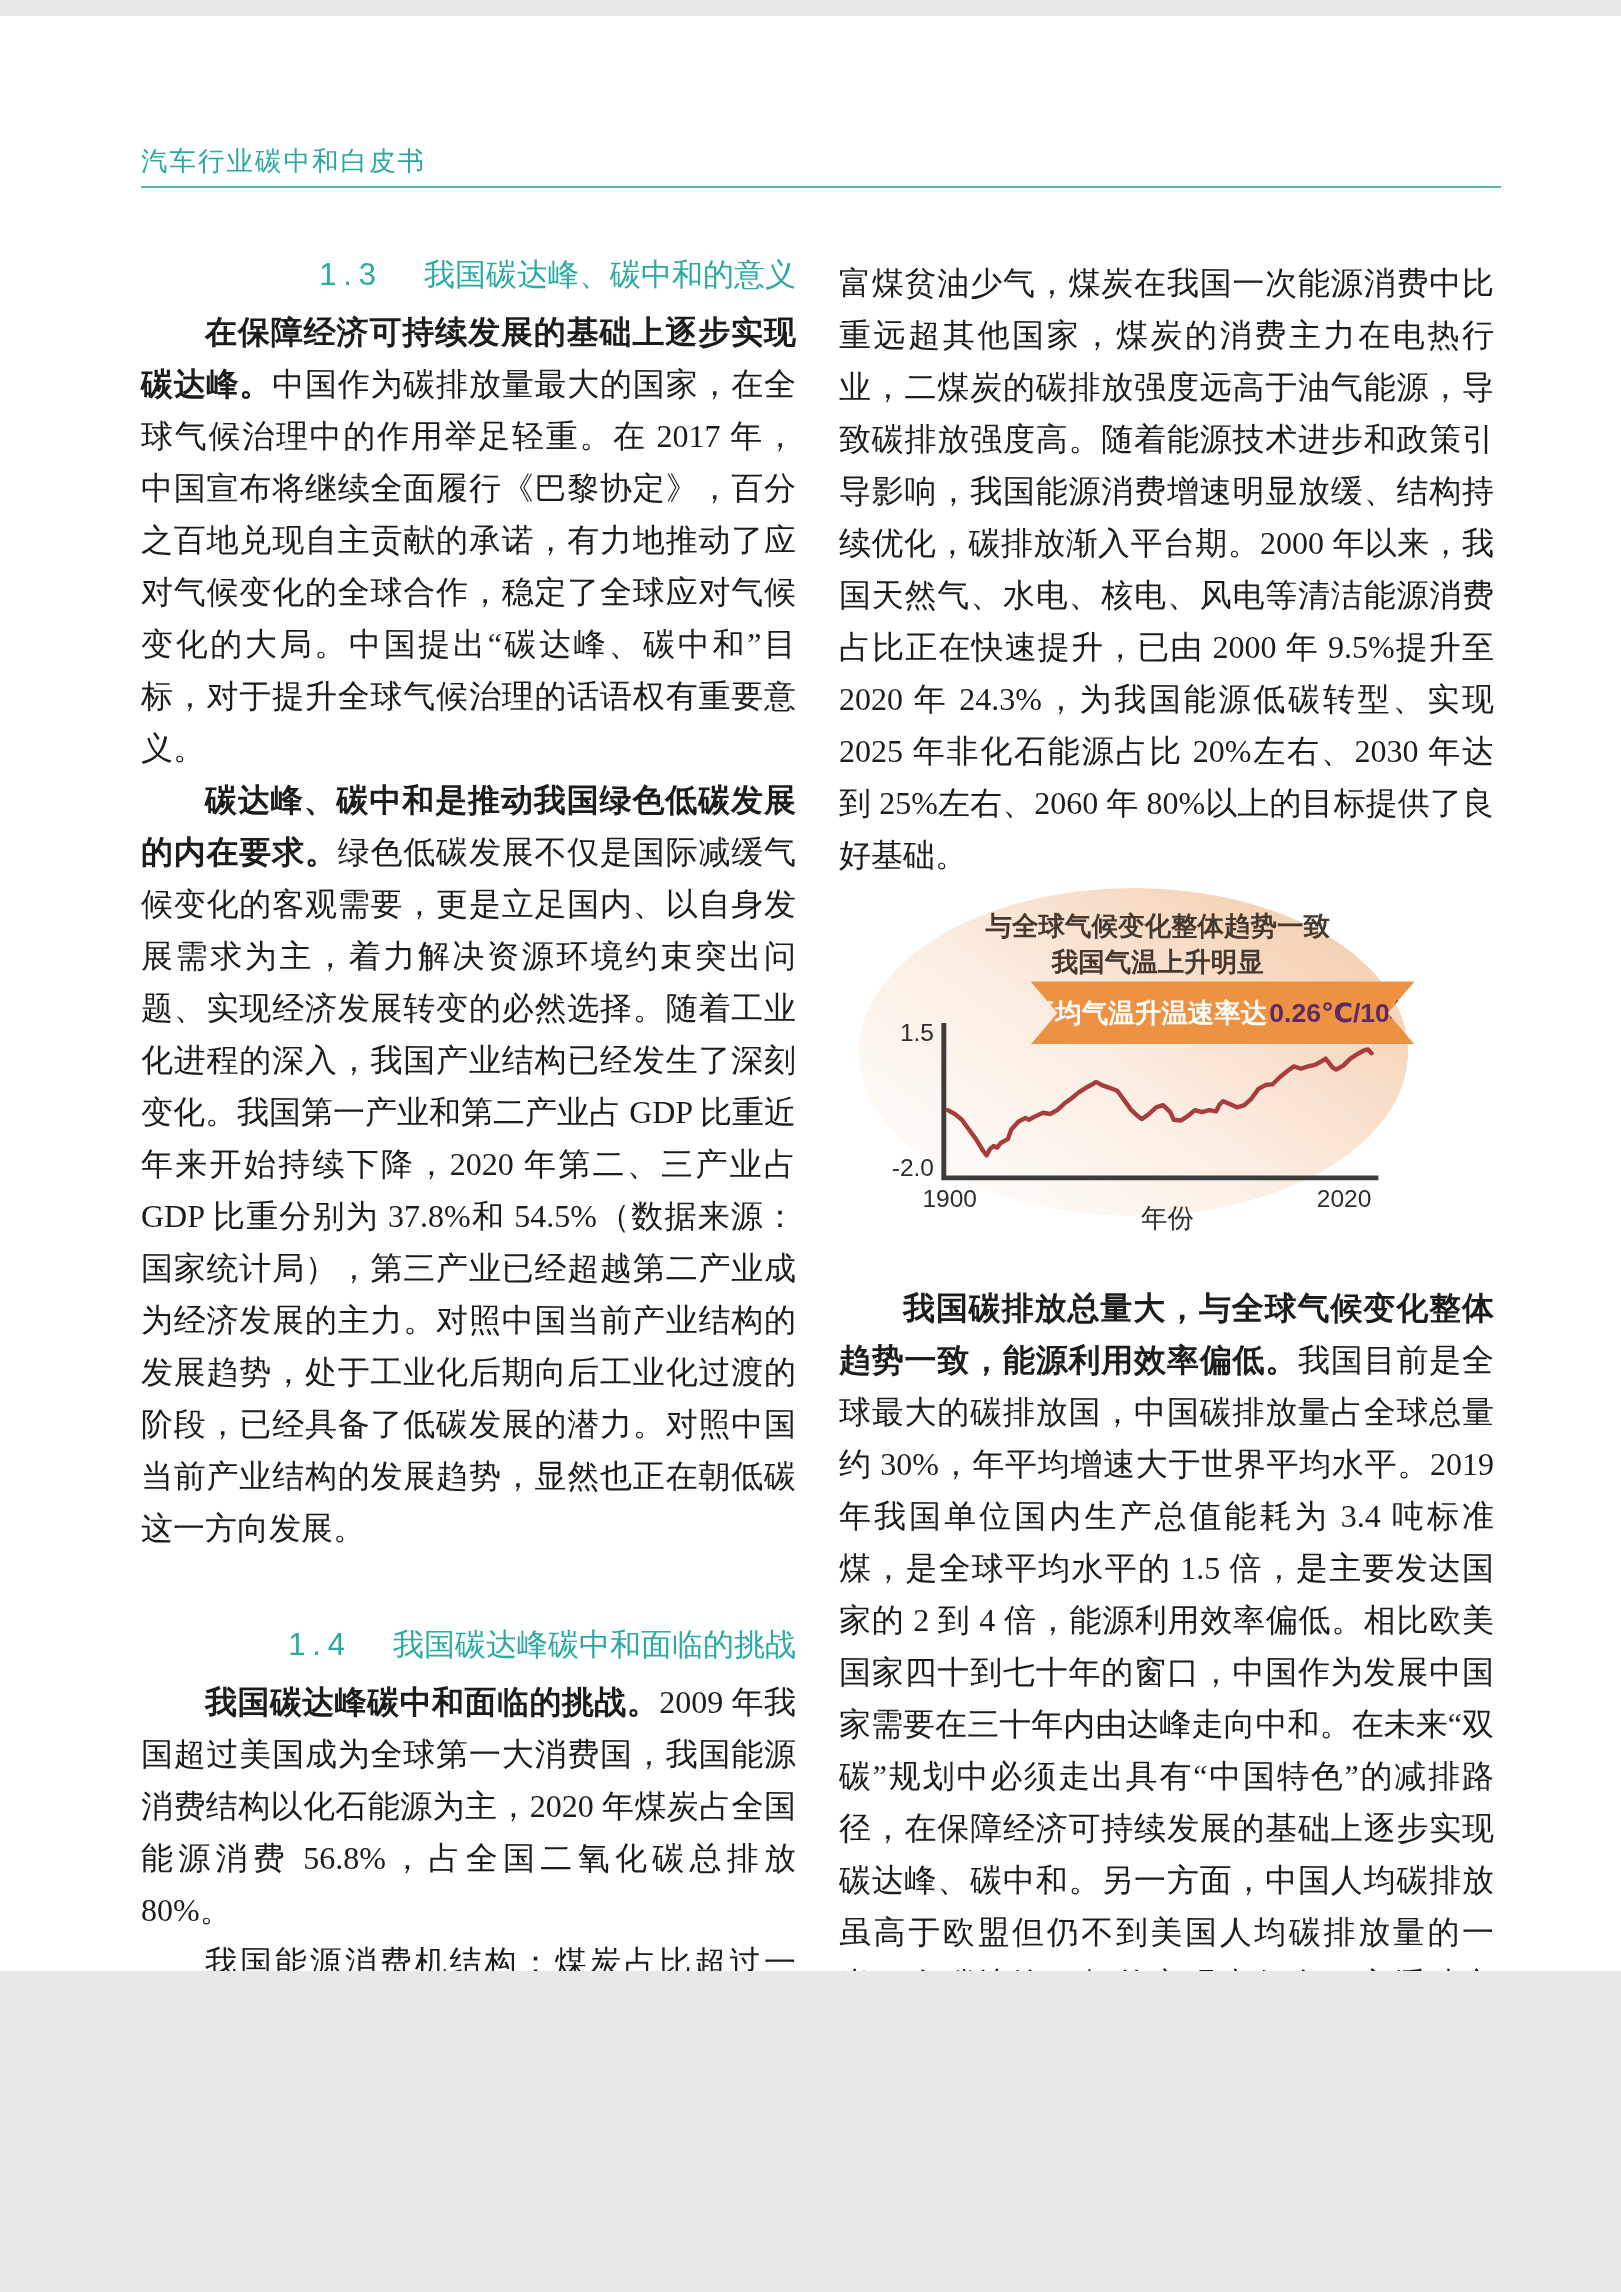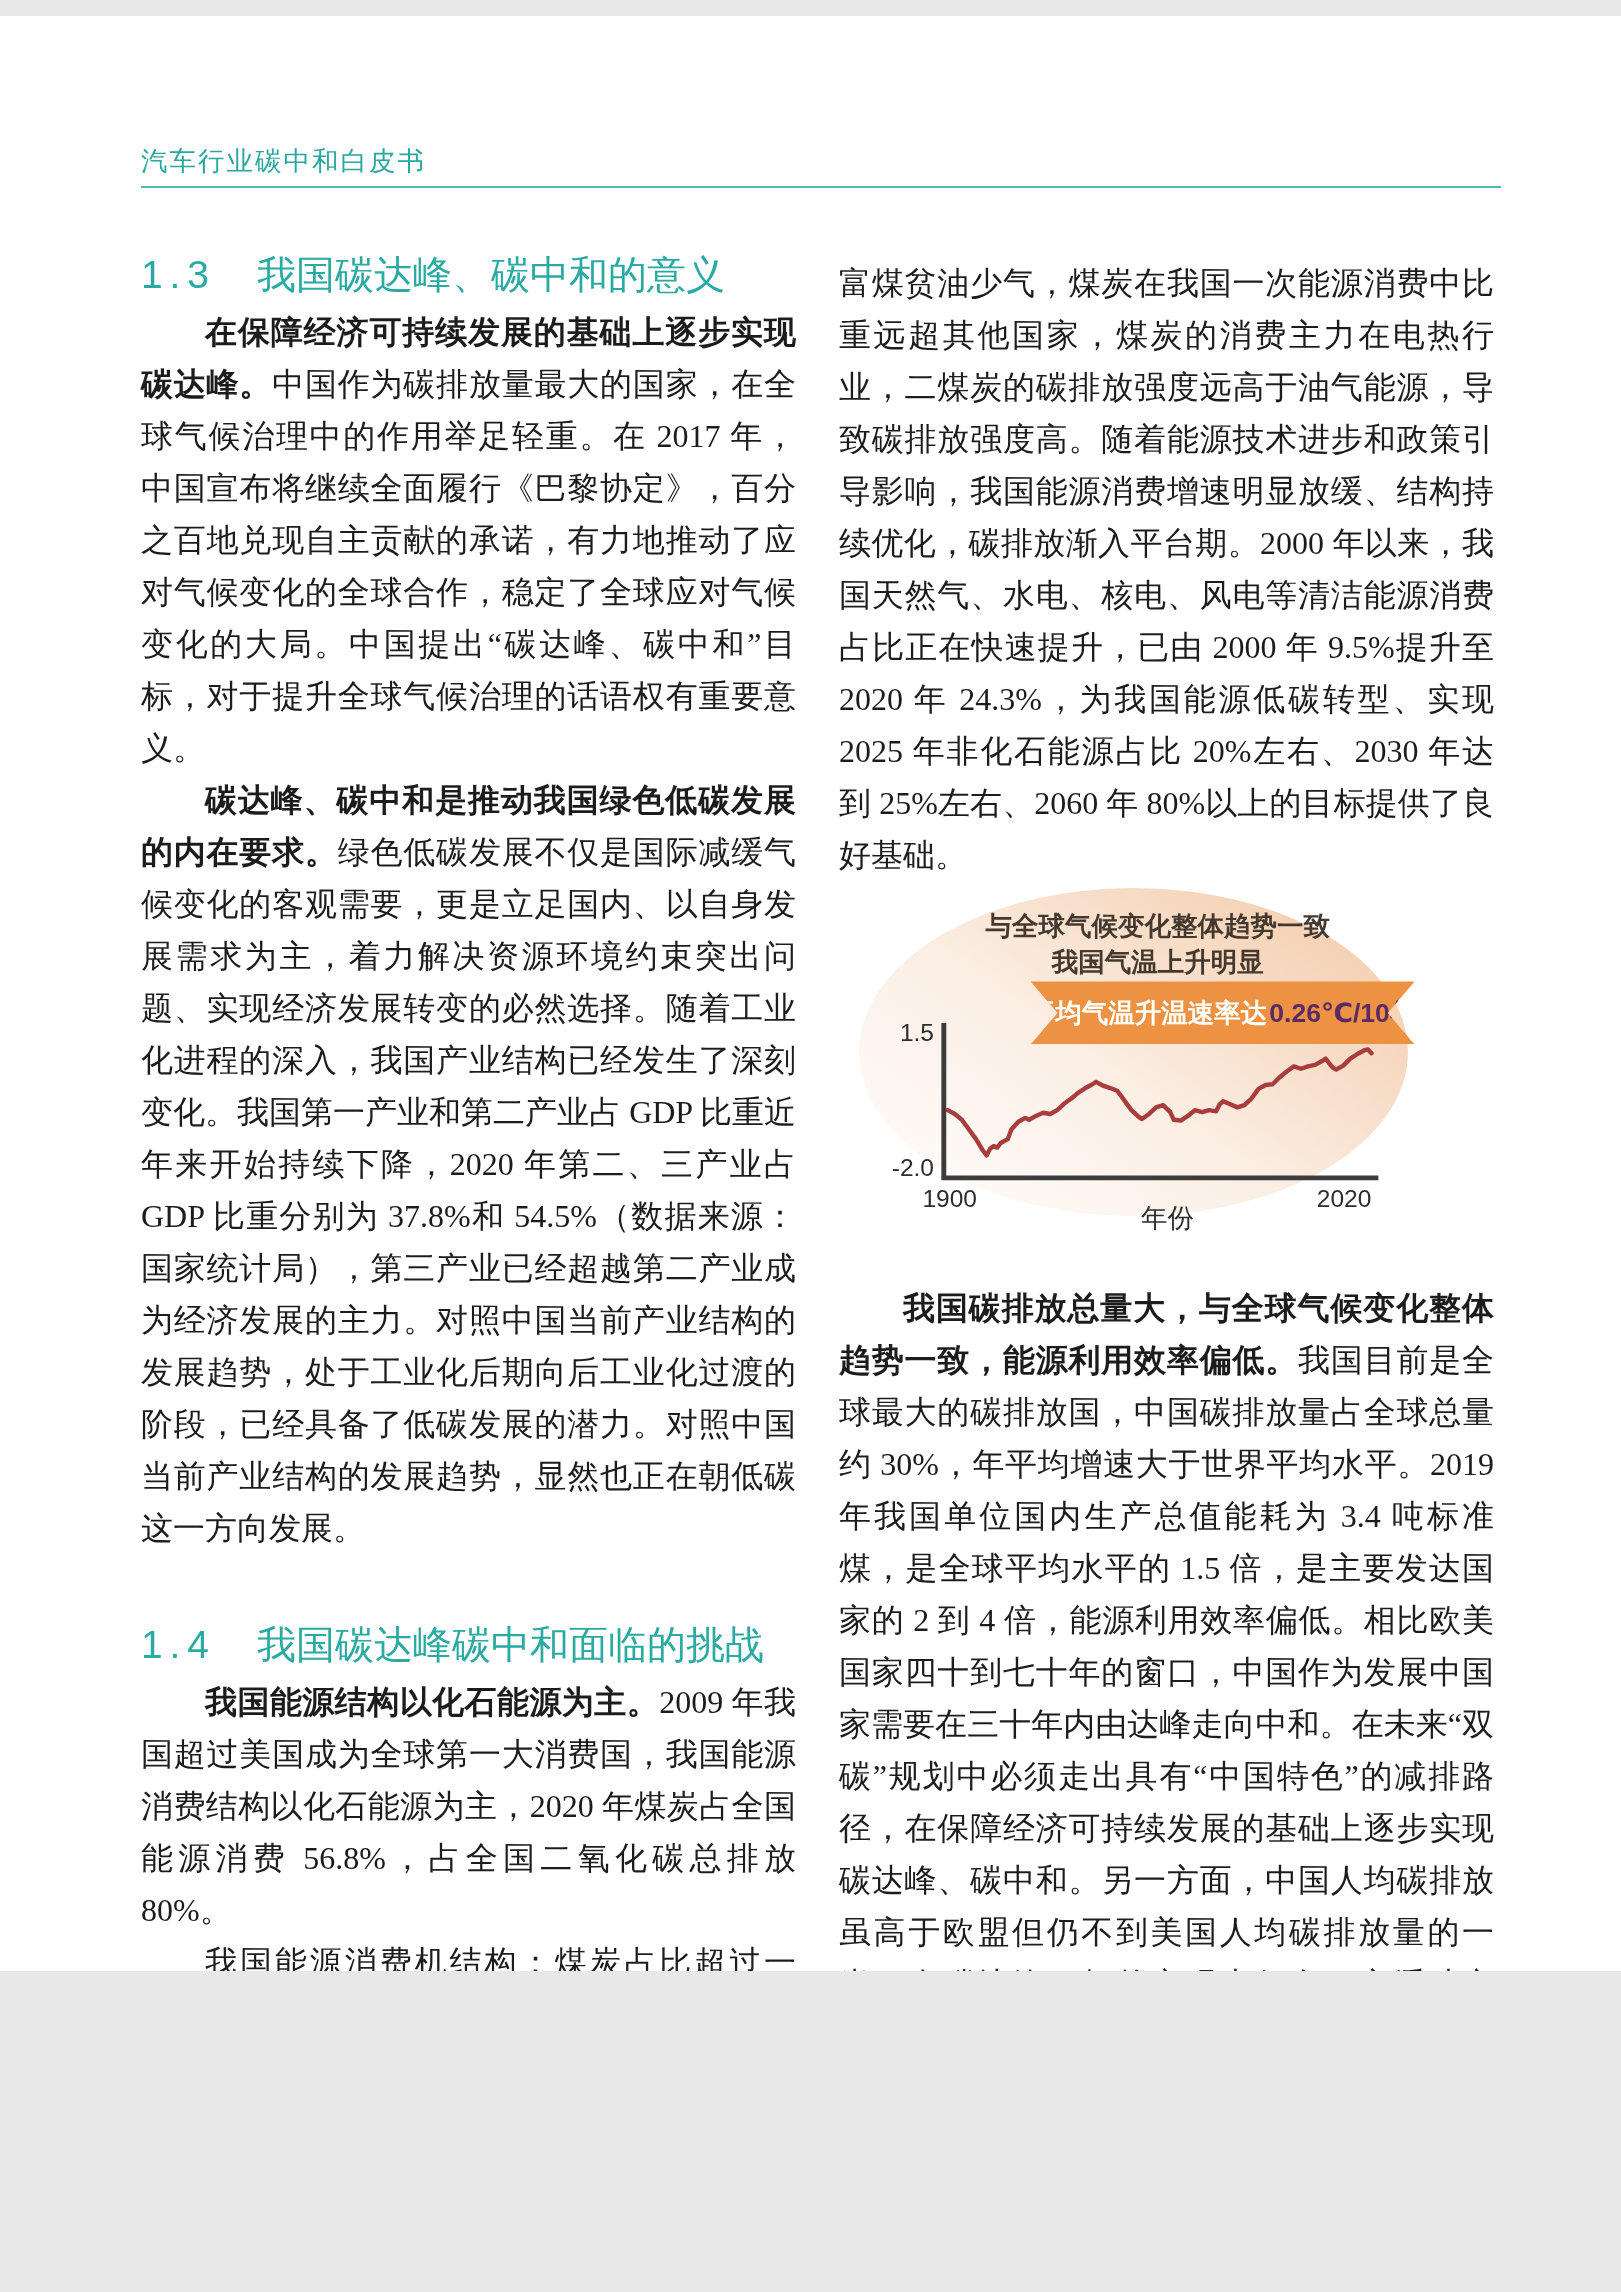--- a/index.html
+++ b/index.html
@@ -19,22 +19,22 @@
     font-size:26.5px;line-height:33px;color:#2aa79f;letter-spacing:2px;
   }
   .doc-header .rule{margin-top:7.8px;height:2.5px;background:#53b7ad;}
   
   .col{position:absolute;top:227px;width:655px;}
   .col-left{left:141px;}
   .col-right{left:839px;}
   h2.sec{
     font-family:"Liberation Sans","DejaVu Sans",sans-serif;
     font-weight:500;color:#2baaa2;
-    font-size:39px;line-height:63px;margin:0;
-    display:flex;align-items:baseline;
+    font-size:31px;line-height:63px;margin:0;
+    display:flex;align-items:baseline;justify-content:flex-end;
   }
   h2.sec .num{letter-spacing:6.9px;margin-right:41px;}
   h2.sec.second{margin-top:59px;}
   p.body{
     font-size:32px;line-height:52px;margin:0;
     text-align:justify;
   }
   p.indent{text-indent:2em;}
   p.body b{font-weight:bold;}
   .after-head{margin-top:51px;}
@@ -87,21 +87,21 @@
 
     <p class="body indent after-head"><b>在保障经济可持续发展的基础上逐步实现碳达峰。</b><span>中国作为碳排放量最大的国家，在全球气候治理中的作用举足轻重。在 2017 年，中国宣布将继续全面履行《巴黎协定》，百分之百地兑现自主贡献的承诺，有力地推动了应对气候变化的全球合作，稳定了全球应对气候变化的大局。中国提出“碳达峰、碳中和”目标，对于提升全球气候治理的话语权有重要意义。</span></p>
 
     <p class="body indent"><b>碳达峰、碳中和是推动我国绿色低碳发展的内在要求。</b><span>绿色低碳发展不仅是国际减缓气候变化的客观需要，更是立足国内、以自身发展需求为主，着力解决资源环境约束突出问题、实现经济发展转变的必然选择。随着工业化进程的深入，我国产业结构已经发生了深刻变化。我国第一产业和第二产业占 GDP 比重近年来开始持续下降，2020 年第二、三产业占 GDP 比重分别为 37.8%和 54.5%（数据来源：国家统计局），第三产业已经超越第二产业成为经济发展的主力。对照中国当前产业结构的发展趋势，处于工业化后期向后工业化过渡的阶段，已经具备了低碳发展的潜力。对照中国当前产业结构的发展趋势，显然也正在朝低碳这一方向发展。</span></p>
 
     <h2 class="sec second">
         <span class="num">1.4</span>
         <span>我国碳达峰碳中和面临的挑战</span>
       </h2>
 
-    <p class="body indent after-head"><b>我国能源结构以化石能源为主。</b><span>2009 年我国超过美国成为全球第一大消费国，我国能源消费结构以化石能源为主，2020 年煤炭占全国能源消费 56.8%，占全国二氧化碳总排放 80%。</span></p>
+    <p class="body indent after-head"><b>我国碳达峰碳中和面临的挑战。</b><span>2009 年我国超过美国成为全球第一大消费国，我国能源消费结构以化石能源为主，2020 年煤炭占全国能源消费 56.8%，占全国二氧化碳总排放 80%。</span></p>
 
     <p class="body indent"><span>我国能源消费机结构：煤炭占比超过一半，</span></p>
   </div>
 
   <div class="col col-right">
     <p class="body first"><span>富煤贫油少气，煤炭在我国一次能源消费中比重远超其他国家，煤炭的消费主力在电热行业，二煤炭的碳排放强度远高于油气能源，导致碳排放强度高。随着能源技术进步和政策引导影响，我国能源消费增速明显放缓、结构持续优化，碳排放渐入平台期。2000 年以来，我国天然气、水电、核电、风电等清洁能源消费占比正在快速提升，已由 2000 年 9.5%提升至 2020 年 24.3%，为我国能源低碳转型、实现 2025 年非化石能源占比 20%左右、2030 年达到 25%左右、2060 年 80%以上的目标提供了良好基础。</span></p>
 
     <div class="figure">
       <div class="ellipse"></div>
       <div class="fig-title">

